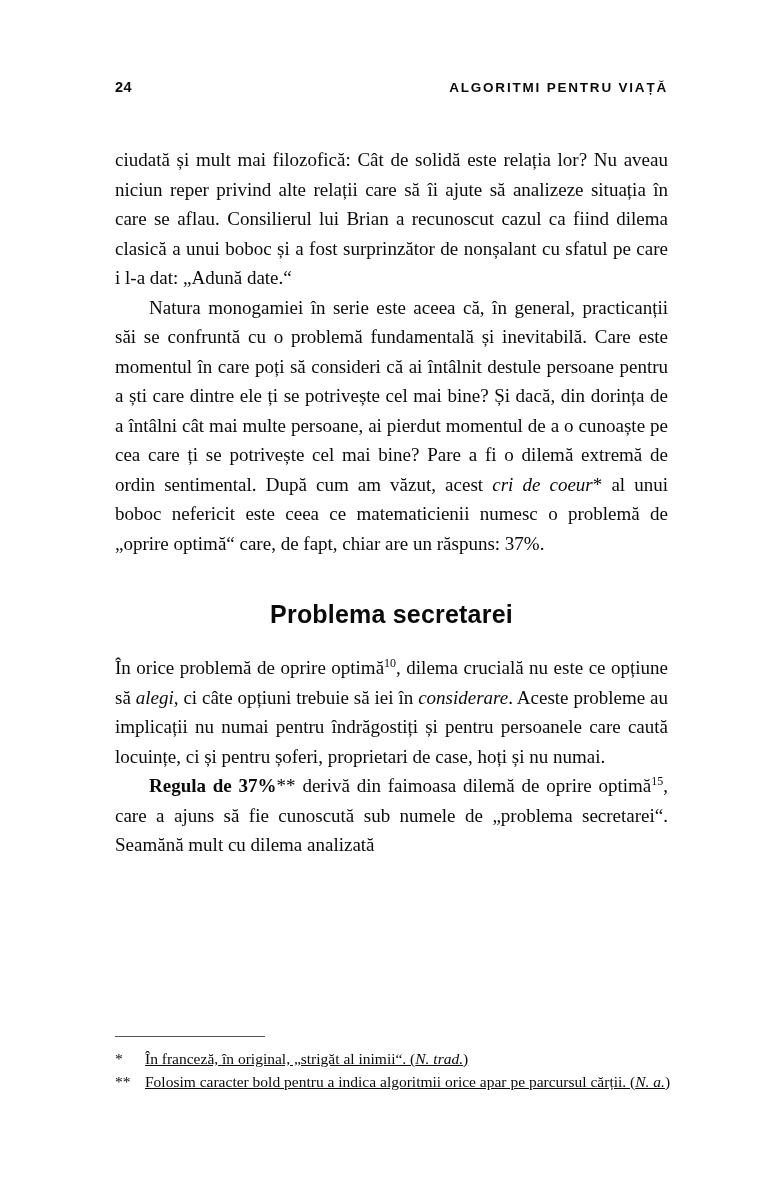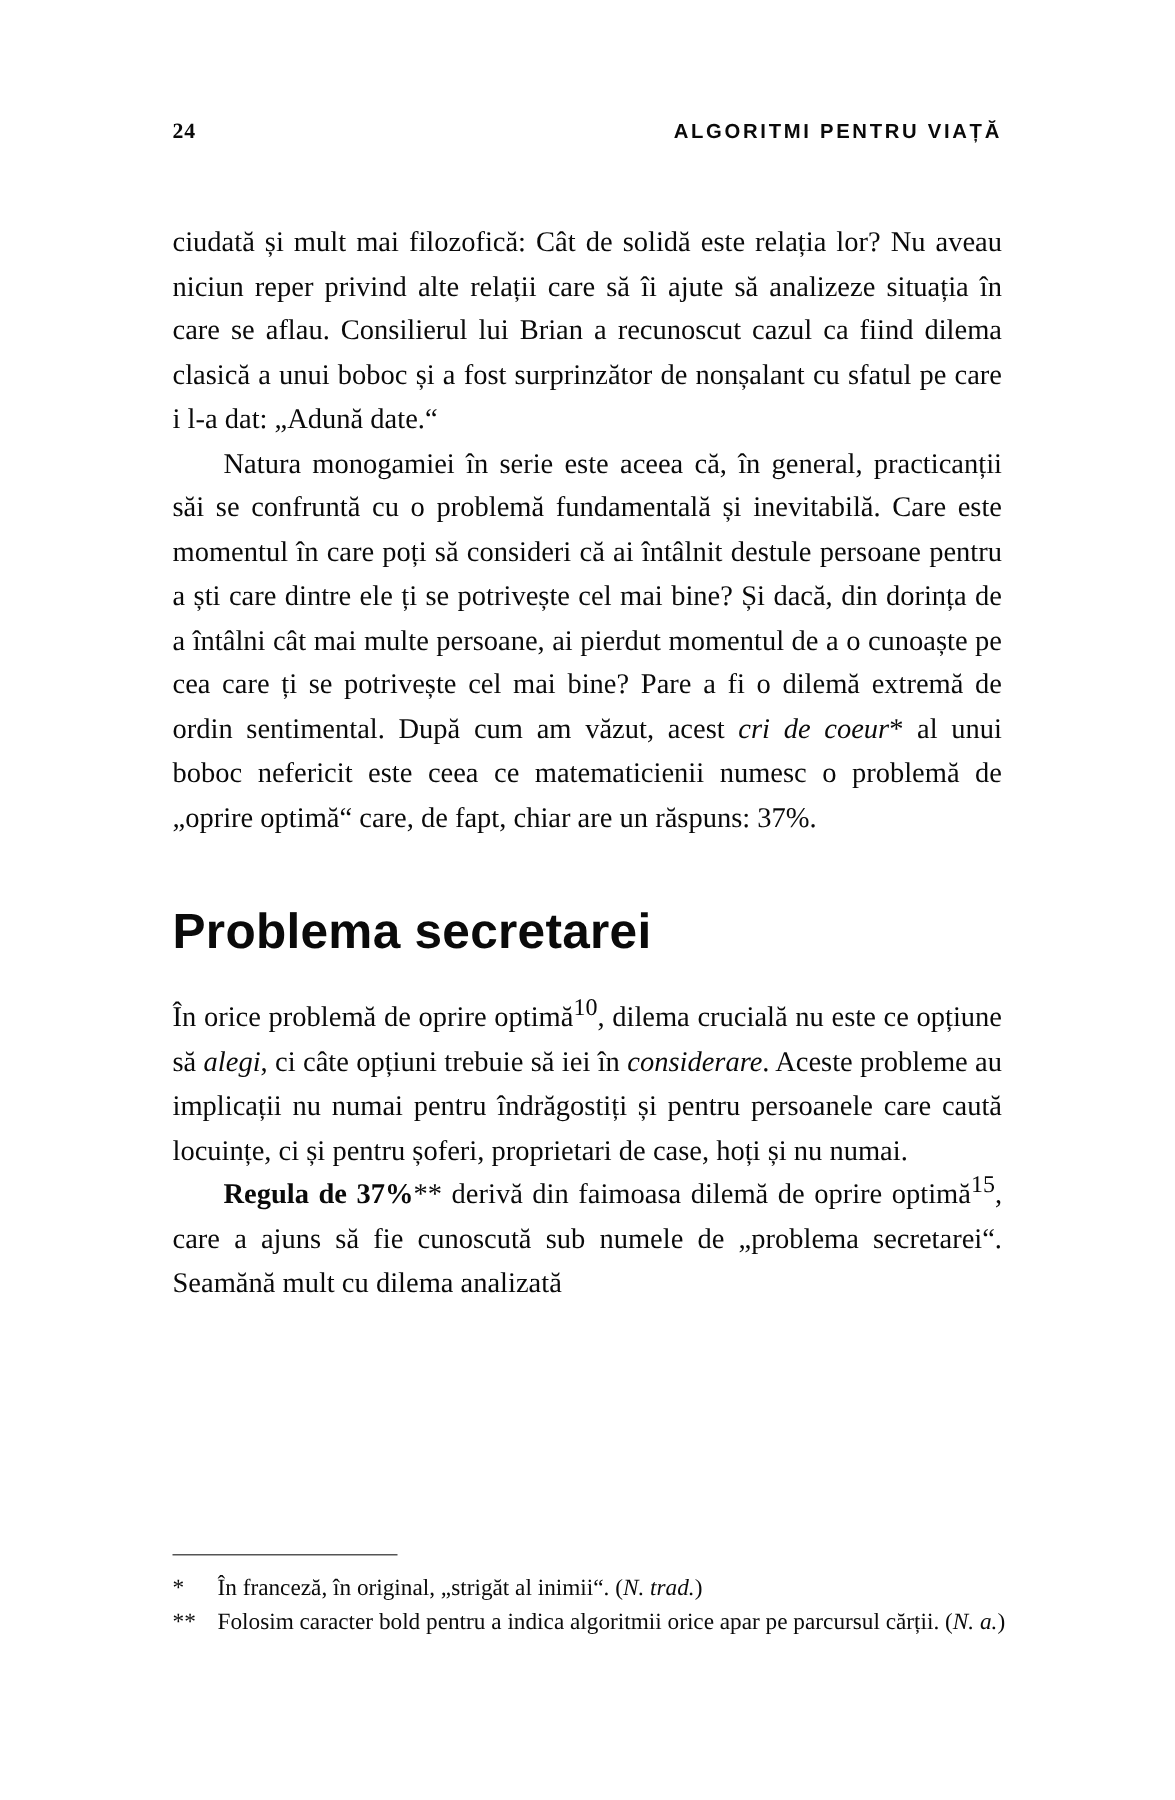--- a/index.html
+++ b/index.html
@@ -16,57 +16,58 @@
     overflow: hidden;
   }
   .running-header {
     display: flex;
     justify-content: space-between;
     align-items: baseline;
     font-family: "Liberation Sans", sans-serif;
     font-weight: 700;
     margin-bottom: 50px;
   }
-  .page-number { font-size: 14.5px; letter-spacing: 0.5px; font-family: Liberation Serif, serif; }
+  .page-number { font-size: 14.5px; letter-spacing: 0.5px; }
   .running-title { font-size: 13.5px; letter-spacing: 1.8px; margin-top: 16px; }
   .content { }
   .para {
     margin: 0;
     font-size: 19px;
     line-height: 29.5px;
     text-align: justify;
   }
   .para.indent { text-indent: 34px; }
   .italic { font-style: italic; }
   .bold { font-weight: 700; margin-top: 40px; }
-  sup { font-size: 16px; line-height: 0; vertical-align: super; }
+  sup { font-size: 12px; line-height: 0; vertical-align: super; }
   .section-heading {
     font-family: "Liberation Sans", sans-serif;
     font-weight: 700;
-    font-size: 33px;
+    font-size: 25px;
     letter-spacing: 0.2px;
     margin: 42px 0 24px 0;
+    text-align: center;
   }
   .footnotes {
     position: absolute;
     left: 115px;
     right: 112px;
     top: 1036px;
     font-size: 15.5px;
     line-height: 22.5px;
   }
   .footnote-rule {
     width: 150px;
     border: 0;
     border-top: 1px solid #555;
     margin: 0 0 11px 0;
   }
   .footnote { display: flex; }
   .fn-marker { flex: 0 0 30px; }
-  .fn-text { flex: 1; text-align: justify; }
+  .fn-text { flex: 1; text-align: justify; text-decoration: underline; }
 </style>
 </head>
 <body>
 
 <div class="page">
 
   <header class="running-header">
     <span class="page-number">24</span>
     <span class="running-title">ALGORITMI PENTRU VIAȚĂ</span>
   </header>

